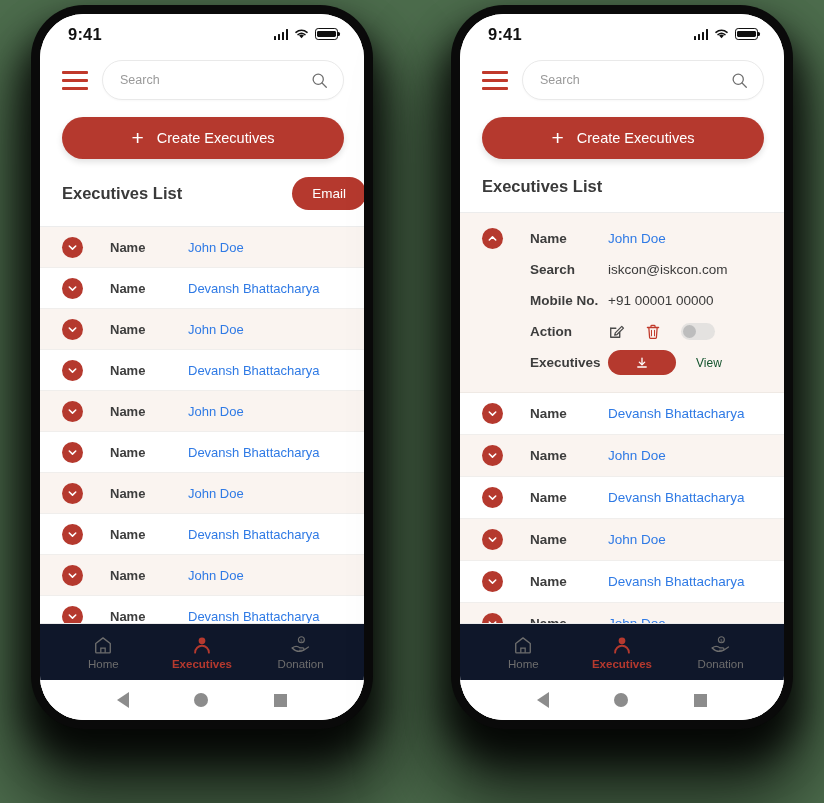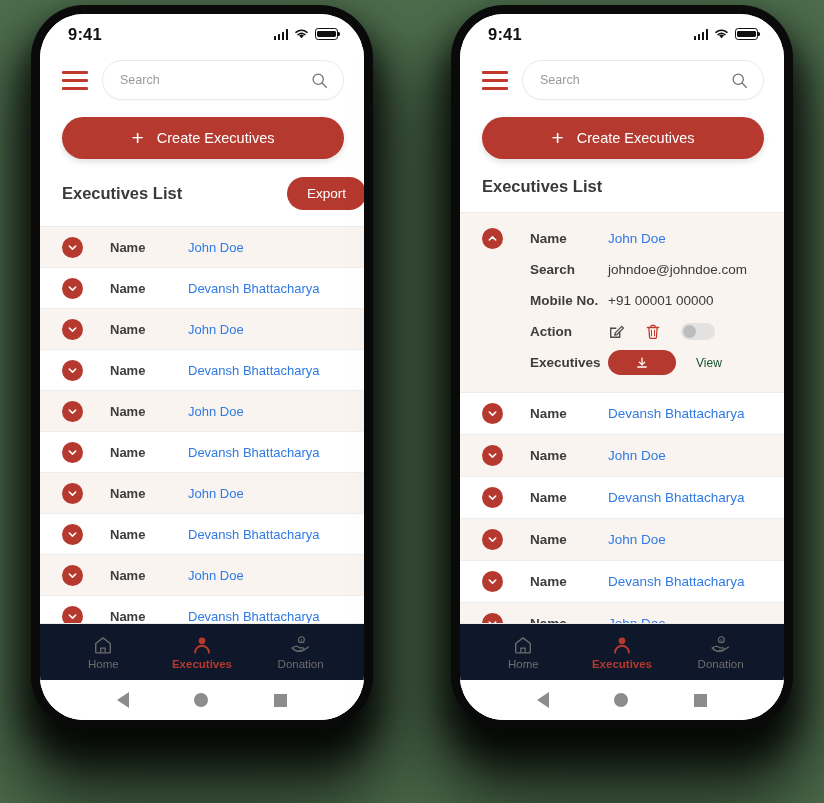--- a/index.html
+++ b/index.html
@@ -341,21 +341,21 @@
           </div>
         </div>
 
         <div class="create-btn">
           <span class="plus">+</span>
           <span>Create Executives</span>
         </div>
 
         <div class="list-head">
           <div class="list-title">Executives List</div>
-          <div class="export-btn">Export</div>
+          <div class="export-btn">Email</div>
         </div>
 
         <div class="list" id="left-list">
             <div class="row alt">
               <div class="chev">
                 <svg width="11" height="11" viewBox="0 0 12 12">
                   <path d="M2.5 4.4 L6 7.8 L9.5 4.4" stroke="#fff" stroke-width="1.7" fill="none" stroke-linecap="round" stroke-linejoin="round"></path>
                 </svg>
               </div>
               <div class="lbl">Name</div>
@@ -541,21 +541,21 @@
                 <svg width="11" height="11" viewBox="0 0 12 12">
                     <path d="M2.5 7.6 L6 4.2 L9.5 7.6" stroke="#fff" stroke-width="1.7" fill="none" stroke-linecap="round" stroke-linejoin="round"></path>
                   </svg>
               </div>
               <div class="k">Name</div>
               <div class="v link">John Doe</div>
             </div>
             <div class="card-line">
               <div class="spacer"></div>
               <div class="k">Search</div>
-              <div class="v">johndoe@johndoe.com</div>
+              <div class="v">iskcon@iskcon.com</div>
             </div>
             <div class="card-line">
               <div class="spacer"></div>
               <div class="k">Mobile No.</div>
               <div class="v">+91 00001 00000</div>
             </div>
             <div class="card-line">
               <div class="spacer"></div>
               <div class="k">Action</div>
               <div class="action-icons">

